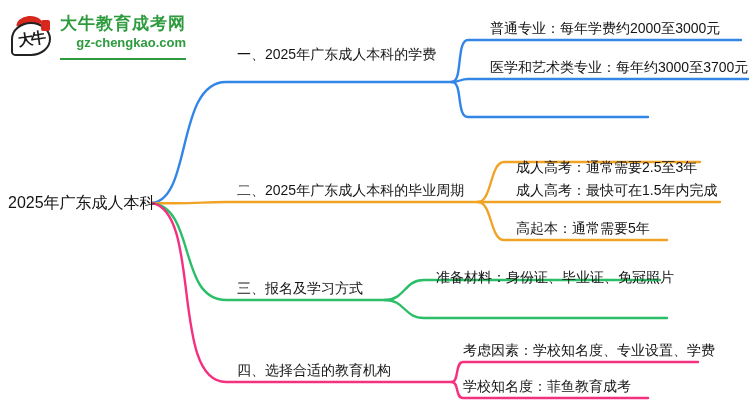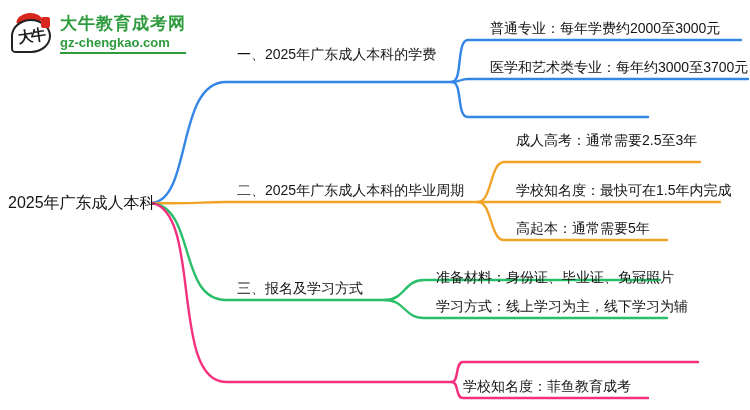--- a/index.html
+++ b/index.html
@@ -34,23 +34,23 @@
     font-size:15px;font-weight:bold;transform:rotate(-8deg);letter-spacing:-2px;
   }
   .logo-cap{
     position:absolute;left:6px;top:0px;width:26px;height:9px;
     border-radius:100% 100% 0 0/200% 200% 0 0;
     transform:rotate(-6deg);
   }
   .logo-seal{
     position:absolute;right:2px;top:4px;width:9px;height:11px;border-radius:2px;
   }
-  .logo-text{display:flex;flex-direction:column;}
+  .logo-text{display:flex;flex-direction:column;text-align:right;}
   .logo-name{font-size:17px;font-weight:bold;letter-spacing:1px;}
-  .logo-url{font-size:13px;font-weight:bold;padding-bottom:2px;border-bottom:2px solid;}
+  .logo-url{font-size:13px;font-weight:bold;padding-bottom:8px;border-bottom:2px solid;}
 </style>
 </head>
 <body>
 
 <div id="canvas">
 
   <svg class="links" width="750" height="410" viewBox="0 0 750 410">
     <g fill="none" stroke-width="2.4" stroke-linecap="round">
 
       <path d="M152,203 C192,200 176,82 226,82 L452,82" stroke="#3385E6"></path>
@@ -87,23 +87,24 @@
     </div>
   </div>
 
   <div class="node root-label" style="left:8px;top:193px;">2025年广东成人本科</div>
 
   <div class="node" style="left:237px;top:45px;">一、2025年广东成人本科的学费</div>
   <div class="node" style="left:490px;top:19px;">普通专业：每年学费约2000至3000元</div>
   <div class="node" style="left:490px;top:58px;">医学和艺术类专业：每年约3000至3700元</div>
 
   <div class="node" style="left:237px;top:181px;">二、2025年广东成人本科的毕业周期</div>
-  <div class="node" style="left:516px;top:131px;text-align:center;">成人高考：通常需要2.5至3年</div>
-  <div class="node" style="left:516px;top:181px;">学校知名度：最快可在1.5年内完成</div>
+  <div class="node" style="left:516px;top:158px;text-align:center;">成人高考：通常需要2.5至3年</div>
+  <div class="node" style="left:516px;top:181px;">成人高考：最快可在1.5年内完成</div>
   <div class="node" style="left:516px;top:219px;">高起本：通常需要5年</div>
 
   <div class="node" style="left:237px;top:279px;">三、报名及学习方式</div>
   <div class="node" style="left:436px;top:268px;">准备材料：身份证、毕业证、免冠照片</div>
-  <div class="node" style="left:436px;top:297px;">学习方式：线上学习为主，线下学习为辅</div>
 
+  <div class="node" style="left:237px;top:361px;">四、选择合适的教育机构</div>
+  <div class="node" style="left:463px;top:341px;">考虑因素：学校知名度、专业设置、学费</div>
   <div class="node" style="left:463px;top:377px;">学校知名度：菲鱼教育成考</div>
 
 </div>
 
 </body></html>

